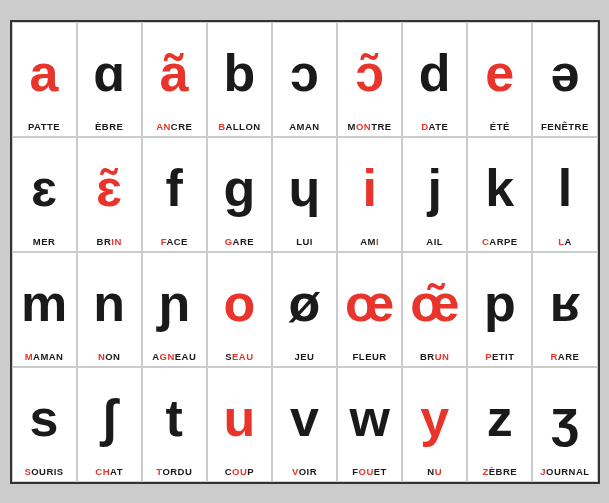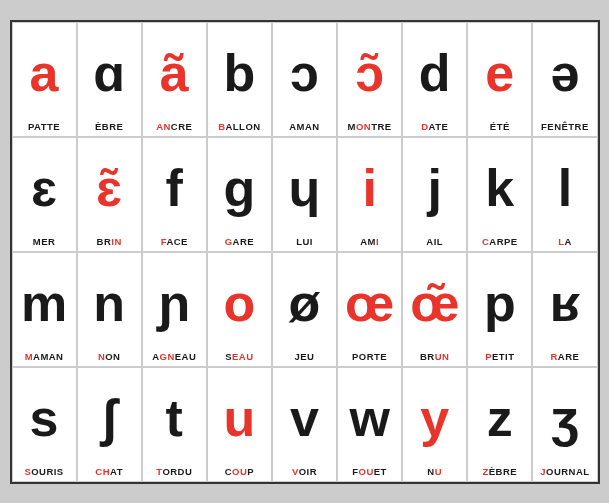--- a/index.html
+++ b/index.html
@@ -141,21 +141,21 @@
     <div class="cell">
       <div class="ipa-symbol red">o</div>
       <div class="word-label">S<span class="highlight">EAU</span></div>
     </div>
     <div class="cell">
       <div class="ipa-symbol black">ø</div>
       <div class="word-label">JEU</div>
     </div>
     <div class="cell">
       <div class="ipa-symbol red">œ</div>
-      <div class="word-label">PORTE</div>
+      <div class="word-label">FLEUR</div>
     </div>
     <div class="cell">
       <div class="ipa-symbol red">œ̃</div>
       <div class="word-label">BR<span class="highlight">UN</span></div>
     </div>
     <div class="cell">
       <div class="ipa-symbol black">p</div>
       <div class="word-label"><span class="highlight">P</span>ETIT</div>
     </div>
     <div class="cell">

